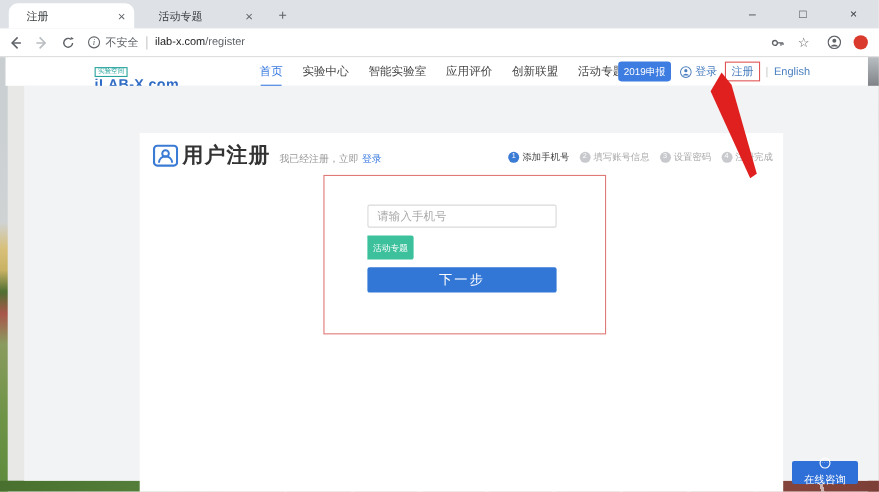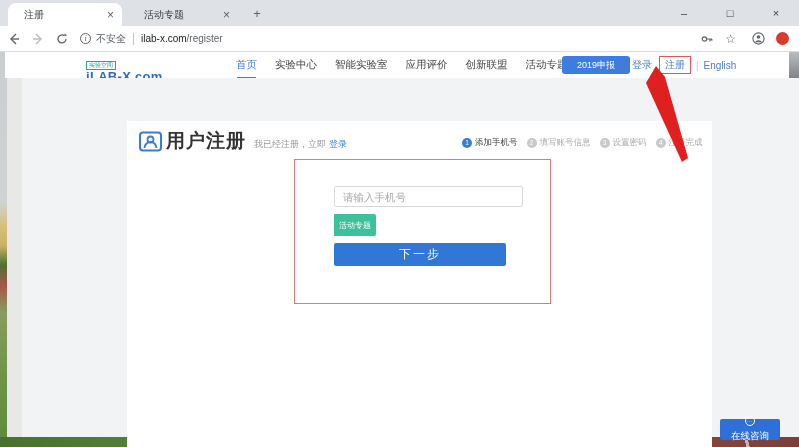--- a/index.html
+++ b/index.html
@@ -43,21 +43,21 @@
 
   .site-header { position:absolute; left:5px; top:0; width:784px; height:26px; background:#fff; }
   .logo { position:absolute; left:81px; top:1px; width:130px; }
   .logo-badge { display:inline-block; font-size:6px; color:#27a39c; border:1px solid #27a39c; padding:0 2px; line-height:7px; }
   .logo-name { font-size:13px; font-weight:bold; color:#2f6bc4; line-height:12px; letter-spacing:.3px; }
   .logo-sub { font-size:5px; color:#9fb4a8; letter-spacing:.4px; white-space:nowrap; }
   .main-nav { position:absolute; left:203px; top:0; height:26px; display:flex; align-items:center; gap:18px;margin-left:28px; }
   .main-nav .nav-item { font-size:10.5px; color:#444; position:relative; white-space:nowrap; }
   .main-nav .nav-item.active { color:#3d7ce0; }
   .main-nav .nav-item.active::after { content:""; position:absolute; left:1px; right:1px; bottom:-7px; height:2px; background:#3d7ce0; }
-  .apply-btn { position:absolute; left:557px; top:4px; width:68px; height:18px; background:#3d7ce0; border-radius:3px; color:#fff; font-size:9px; display:flex; align-items:center; justify-content:center; }
+  .apply-btn { position:absolute; left:557px; top:4px; width:48px; height:18px; background:#3d7ce0; border-radius:3px; color:#fff; font-size:9px; display:flex; align-items:center; justify-content:center; }
   .hdr-right { position:absolute; left:613px; top:0; height:26px; display:flex; align-items:center; font-size:10px; color:#4a7fbf; }
   .person-ic { width:11px; height:11px; margin-right:3px; }
   .reg-box { border:1px solid #e05555; padding:1px 5px; margin-left:7px; }
   .hdr-sep { color:#c8c8c8; margin:0 5px; }
   .lang { color:#4a7fbf; }
 
   .content-area { position:absolute; left:22px; top:26px; width:782px; height:359px; background:#f2f3f5; }
   .card { position:absolute; left:105px; top:43px; width:585px; height:342px; background:#fff; }
 
   .title-row { position:absolute; left:12px; top:7px; display:flex; align-items:center; }
@@ -69,21 +69,21 @@
   .steps { position:absolute; left:335px; top:16px; width:240px; display:flex; align-items:center; gap:9px; }
   .step { display:flex; align-items:center; gap:3px; }
   .step-dot { width:10px; height:10px; border-radius:50%; background:#c7c9cc; color:#fff; font-size:6.5px; line-height:10px; text-align:center; }
   .step-label { font-size:8.5px; color:#aaa; white-space:nowrap;text-align:right; }
   .step.active .step-dot { background:#3a7bd5; }
   .step.active .step-label { color:#444; }
 
   .anno-form-box { position:absolute; left:167px; top:38px; width:257px; height:145px; border:1px solid #e07a78; }
 
   .reg-form { position:absolute; left:207px; top:65px; width:172px; }
-  .form-input { width:189px; height:21px; border:1px solid #d9d9d9; border-radius:2px; font-size:10.5px; padding:0 8px; color:#333; outline:none; display:block; }
+  .form-input { width:172px; height:21px; border:1px solid #d9d9d9; border-radius:2px; font-size:10.5px; padding:0 8px; color:#333; outline:none; display:block; }
   .form-input::placeholder { color:#aaa; }
   .code-row { margin-top:7px; display:flex; }
   .code-input { width:130px; height:22px; border-radius:2px 0 0 2px; }
   .code-btn { width:42px; height:22px; background:#3cc19c; color:#fff; font-size:8px; border:none; border-radius:0 2px 2px 0; white-space:nowrap; padding:0; }
   .next-btn { margin-top:7px; width:172px; height:23px; background:#3377d6; color:#fff; font-size:12px; border:none; border-radius:2px; letter-spacing:2px; }
 
   .anno-arrow { position:absolute; left:640px; top:10px; width:55px; height:105px; }
 
   .chat-btn { position:absolute; left:720px; top:367px; width:60px; height:21px; background:#2e6fd8; color:#fff; font-size:9.5px; display:flex; align-items:center; justify-content:center; gap:4px; border-radius:2px;flex-direction:column; }
   .chat-ic { width:10px; height:10px; border:1px solid #fff; border-radius:50%; font-size:5px; line-height:8px; text-align:center; letter-spacing:.5px; }

